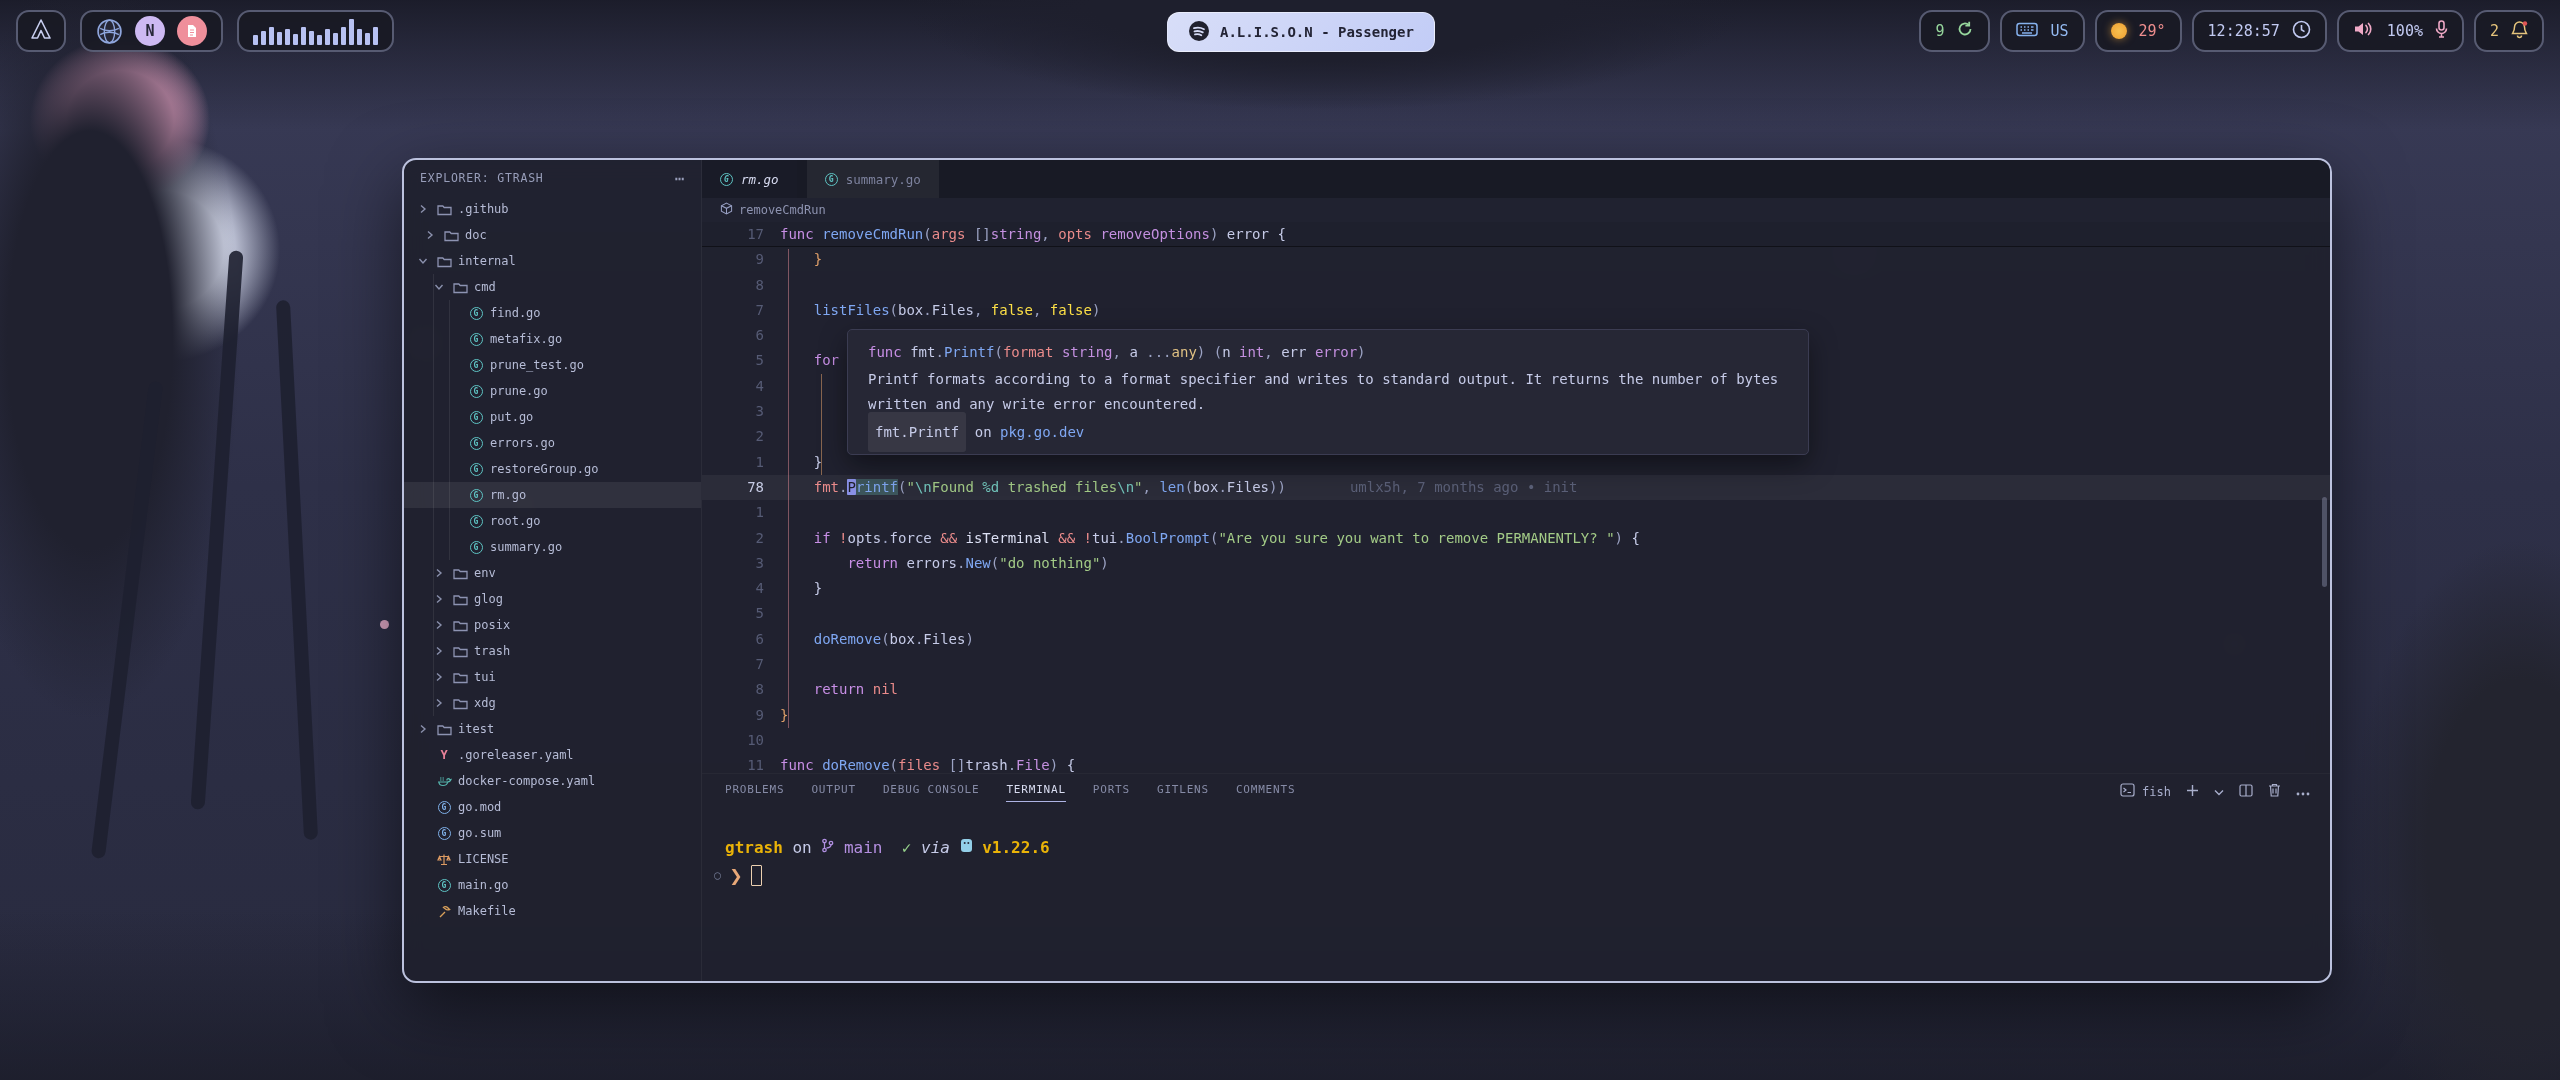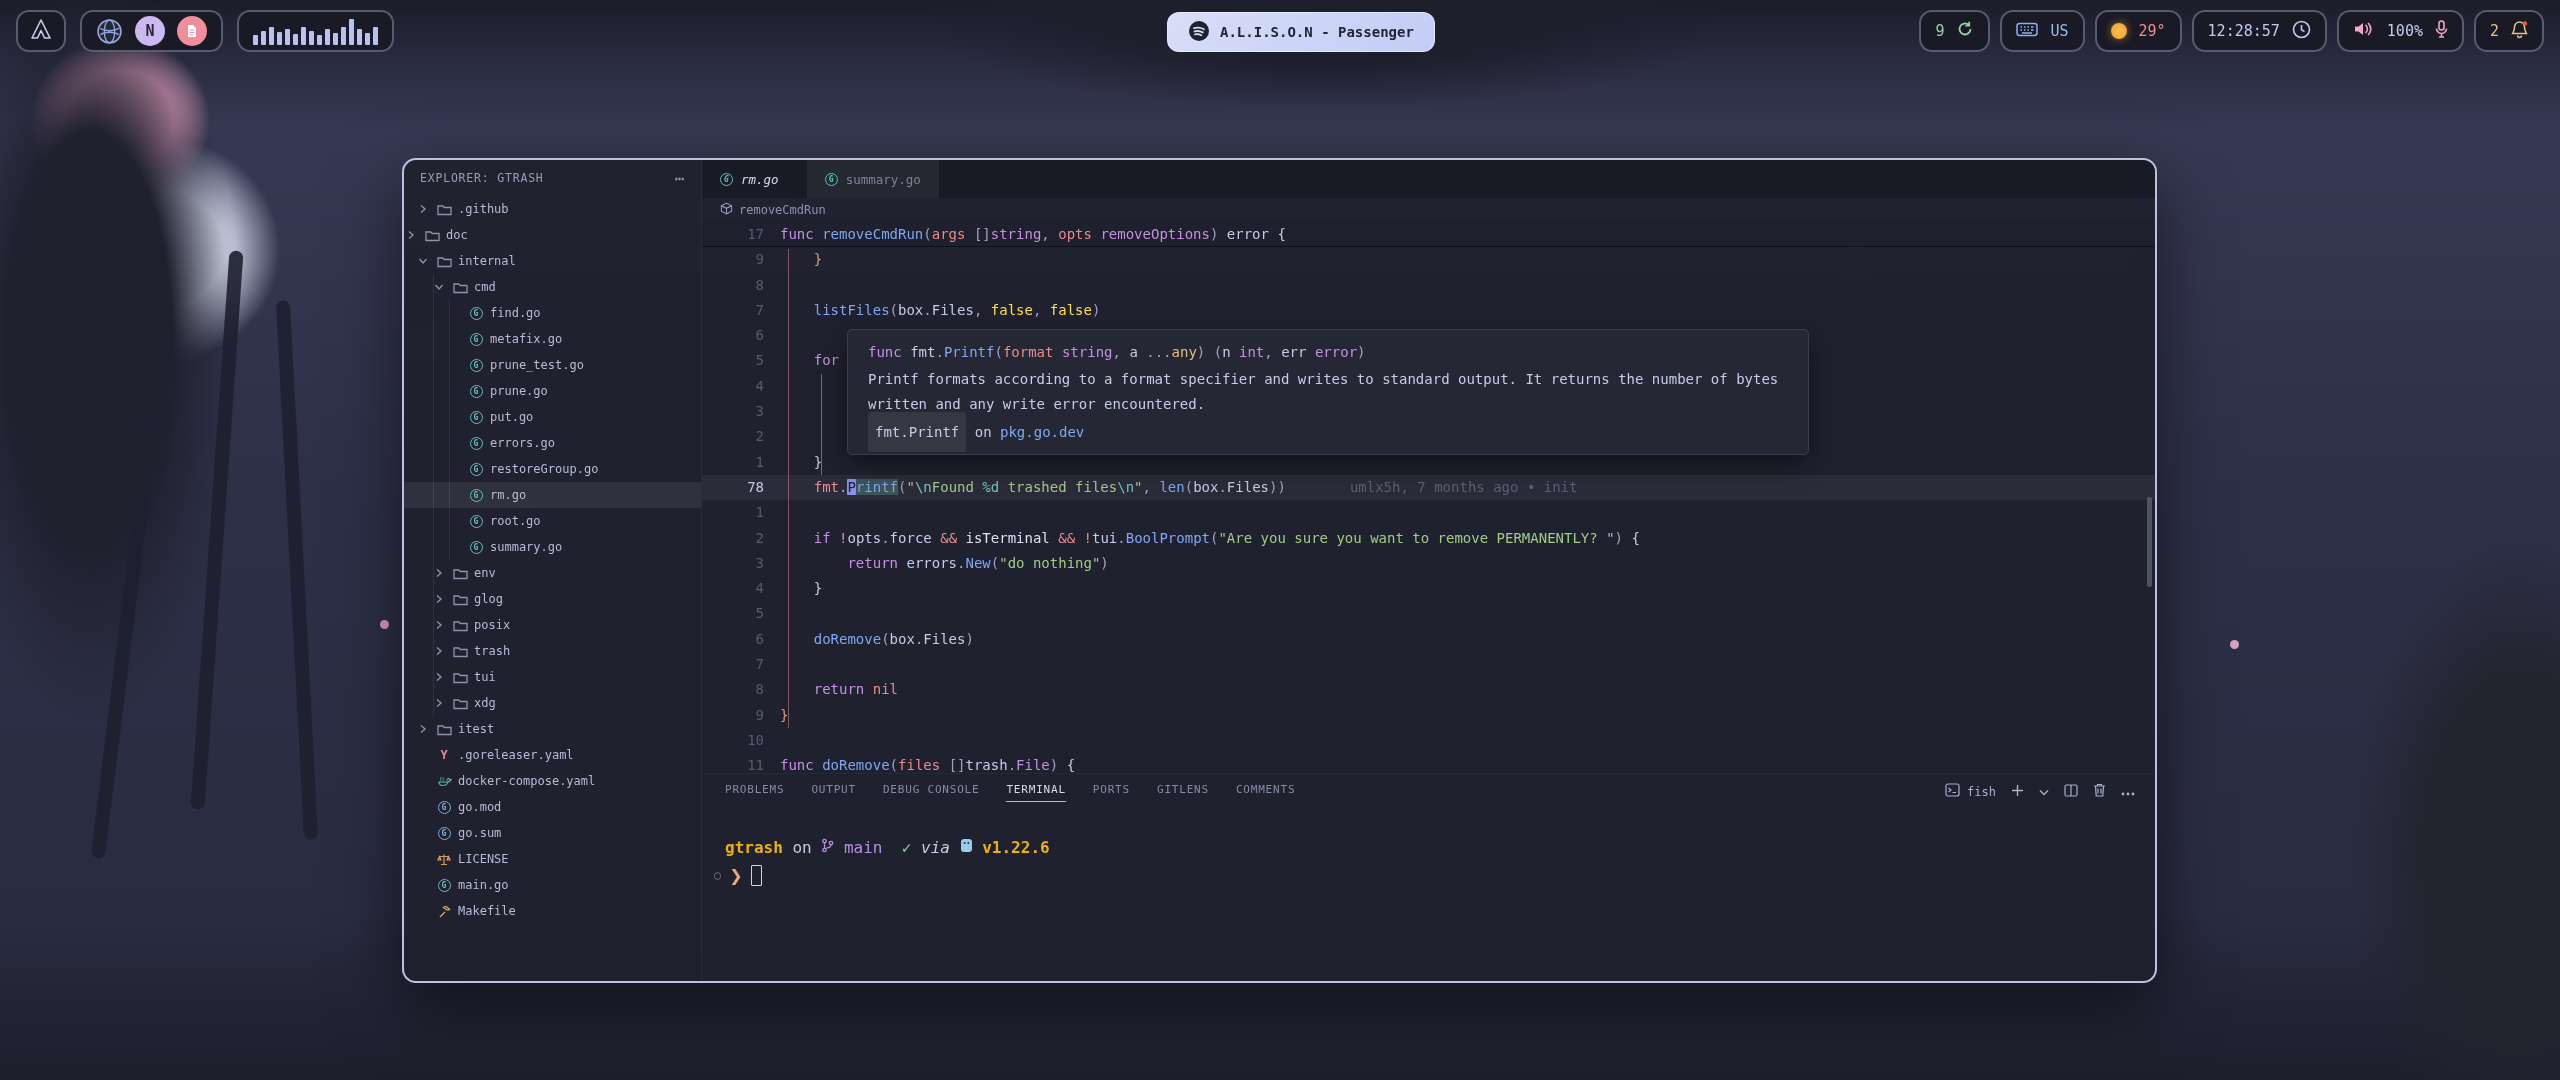--- a/index.html
+++ b/index.html
@@ -48,21 +48,21 @@
   .media-pill{position:absolute;left:1167px;top:12px;height:40px;display:flex;align-items:center;gap:10px;
     padding:0 20px;border-radius:12px;background:linear-gradient(135deg,#d8def8,#c2ccf6);
     color:#232435;font-weight:bold;font-size:14px;border:1px solid rgba(255,255,255,.5)}
   .circ{width:30px;height:30px;border-radius:50%;display:flex;align-items:center;justify-content:center;font-weight:bold;font-size:15px}
   .cavawrap{display:flex;align-items:flex-end;gap:3px;height:28px}
   .cavawrap i{display:block;width:5px;background:#b7c1f2;border-radius:1px}
   .sun{width:16px;height:16px;border-radius:50%;background:radial-gradient(circle,#f7c050,#ef9f30);box-shadow:0 0 8px rgba(240,168,64,.6)}
   .t-green{color:#96d69c}.t-blue{color:#93b9f0}.t-red{color:#ef8e8e}.t-lav{color:#c2caf2}.t-yel{color:#e5c47c}
 
   
-  .win{position:absolute;left:402px;top:158px;width:1755px;height:825px;z-index:4;
+  .win{position:absolute;left:402px;top:158px;width:1930px;height:825px;z-index:4;
     border:2px solid #bcc2de;border-radius:14px;overflow:hidden;display:flex;
     background:rgba(31,32,45,.93);backdrop-filter:blur(10px);
     box-shadow:0 24px 70px rgba(0,0,0,.55)}
   .sidebar{width:298px;flex:none;position:relative;border-right:1px solid rgba(255,255,255,.05)}
   .sb-head{height:36px;display:flex;align-items:center;justify-content:space-between;padding:0 16px;
     font-size:11.5px;letter-spacing:.8px;color:#989eba}
   .sb-more{font-size:16px;color:#989eba;cursor:pointer}
   .tree{position:relative}
   .trow{height:26px;display:flex;align-items:center;gap:6px;font-size:12px;color:#b6bcd6;white-space:nowrap}
   .trow.sel{background:rgba(255,255,255,.075)}
@@ -277,21 +277,21 @@
           </span>
           <span class="tico">
             <span style="display: inline-flex; align-items: center;">
               <svg width="15" height="13" viewBox="0 0 15 13">
                 <path d="M1 11.5V3h4.8l1.4 1.5H14v7z" fill="none" stroke="#8d93b2" stroke-width="1.3"></path>
               </svg>
             </span>
           </span>
           <span>.github</span>
         </div>
-        <div class="trow" style="padding-left: 0;">
+        <div class="trow" style="padding-left: 19px;">
           <span class="chev">
             <span style="display: inline-flex; align-items: center;">
               <svg width="10" height="10" viewBox="0 0 10 10">
                 <path d="M3 1.5 7 5 3 8.5" fill="none" stroke="#8a90ac" stroke-width="1.4"></path>
               </svg>
             </span>
           </span>
           <span class="tico">
             <span style="display: inline-flex; align-items: center;">
               <svg width="15" height="13" viewBox="0 0 15 13">

